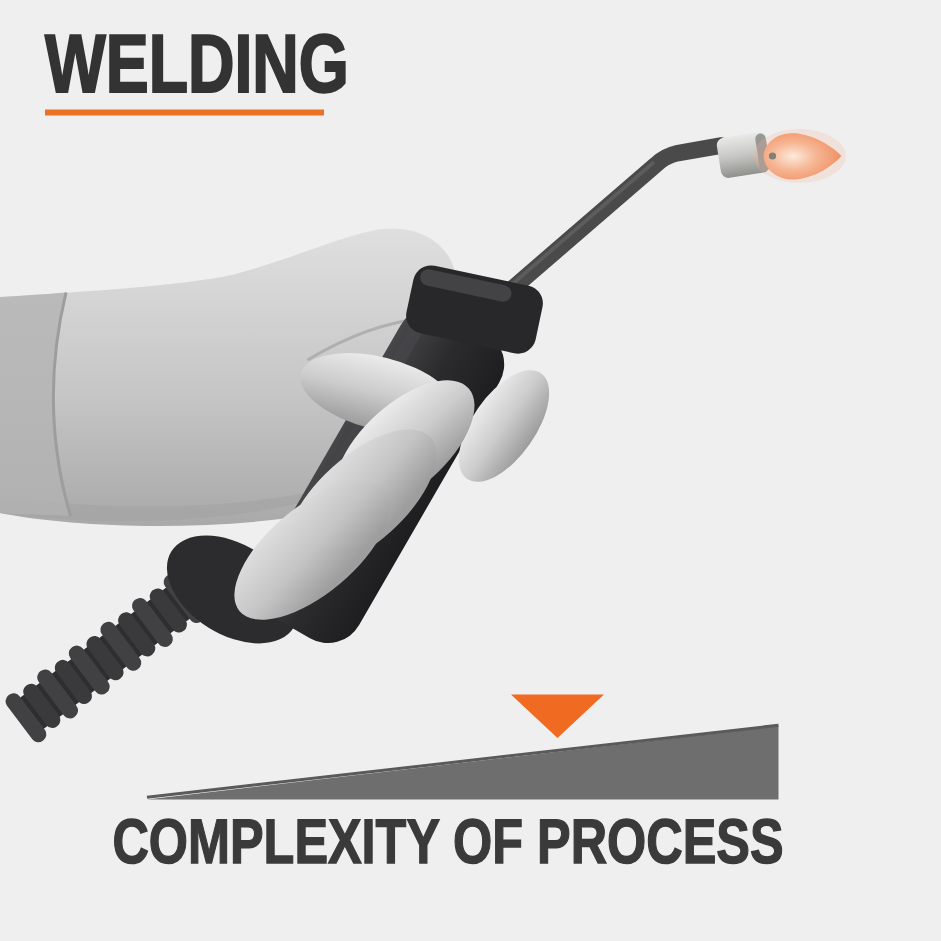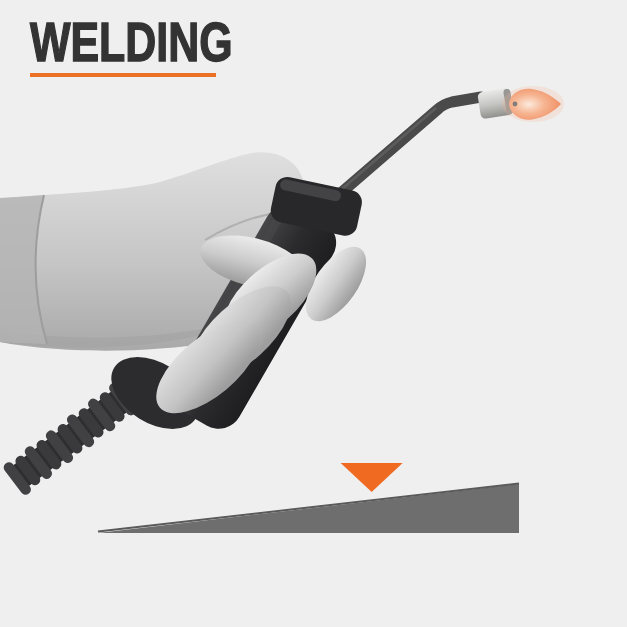--- a/index.html
+++ b/index.html
@@ -136,14 +136,17 @@
       <ellipse cx="208" cy="367" rx="63" ry="29" transform="rotate(-40 208 367)" fill="url(#gGlove)"></ellipse>
     </g>
 
     <g>
       <polygon points="98,533 519,484 519,533" fill="#6E6E6E"></polygon>
       <line x1="98" y1="531.5" x2="519" y2="483.5" stroke="#5A5A5A" stroke-width="2"></line>
       <polygon points="340.65,463 402.65,463 371.65,492" fill="#F06A21"></polygon>
     </g>
   </svg>
 
+  <div class="scale-label" style="color: rgb(58, 58, 58);">
+    <span class="cond">COMPLEXITY OF PROCESS</span>
+  </div>
 
 </div>
 
 </body></html>

